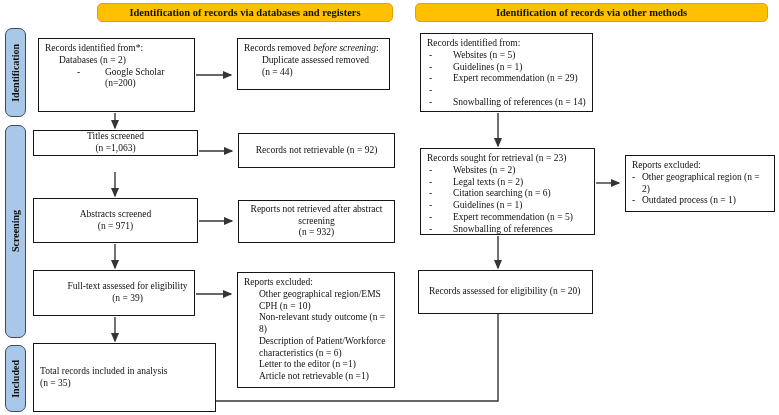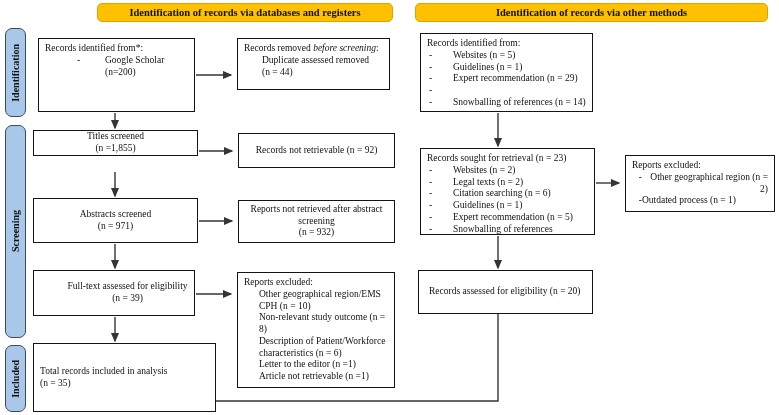--- a/index.html
+++ b/index.html
@@ -32,21 +32,21 @@
 
   .ind1{margin-left:14px;}
   .bul{display:flex;margin-left:32px;}
   .bul .dash{width:28px;flex:none;}
   .l1cont{margin-left:60px;}
   .dash::before{content:"-";}
   .r1items{margin-left:18px;}
   .r4item{margin-left:15px;}
   .rbul{display:flex;padding-left:2px;}
   .rbul .dash{width:24px;flex:none;}
-  .dline{display:flex;text-align:right;}
+  .dline{display:flex;}
   .dline .dash{width:10px;flex:none;}
   em{font-style:italic;}
 </style>
 </head>
 <body>
 
 <div class="canvas">
 
   <svg class="arrows" viewBox="0 0 779 415">
     <defs>
@@ -80,36 +80,37 @@
   </div>
   <div class="stage" style="left:5px;top:125px;width:21px;height:213px;">
     <span>Screening</span>
   </div>
   <div class="stage" style="left:5px;top:345px;width:21px;height:67px;">
     <span>Included</span>
   </div>
 
   <div class="box" style="left:38px;top:38px;width:157px;height:74px;">
     <div>Records identified from*:</div>
+    <div class="ind1">Databases (n = 2)</div>
     <div class="bul">
       <span class="dash"></span>
       <span>Google Scholar</span>
     </div>
     <div class="l1cont">(n=200)</div>
   </div>
 
   <div class="box" style="left:237px;top:38px;width:153px;height:52px;">
     <div><span>Records removed </span><em>before screening</em><span>:</span></div>
     <div class="r1items">Duplicate assessed removed</div>
     <div class="r1items">(n = 44)</div>
   </div>
 
   <div class="box ctr" style="left:33px;top:130px;width:165px;height:26px;">
     <div>Titles screened</div>
-    <div>(n =1,855)</div>
+    <div>(n =1,063)</div>
   </div>
 
   <div class="box ctr" style="left:238px;top:133px;width:157px;height:35px;">
     <div>Records not retrievable (n = 92)</div>
   </div>
 
   <div class="box ctr" style="left:33px;top:198px;width:165px;height:45px;">
     <div>Abstracts screened</div>
     <div>(n = 971)</div>
   </div>

